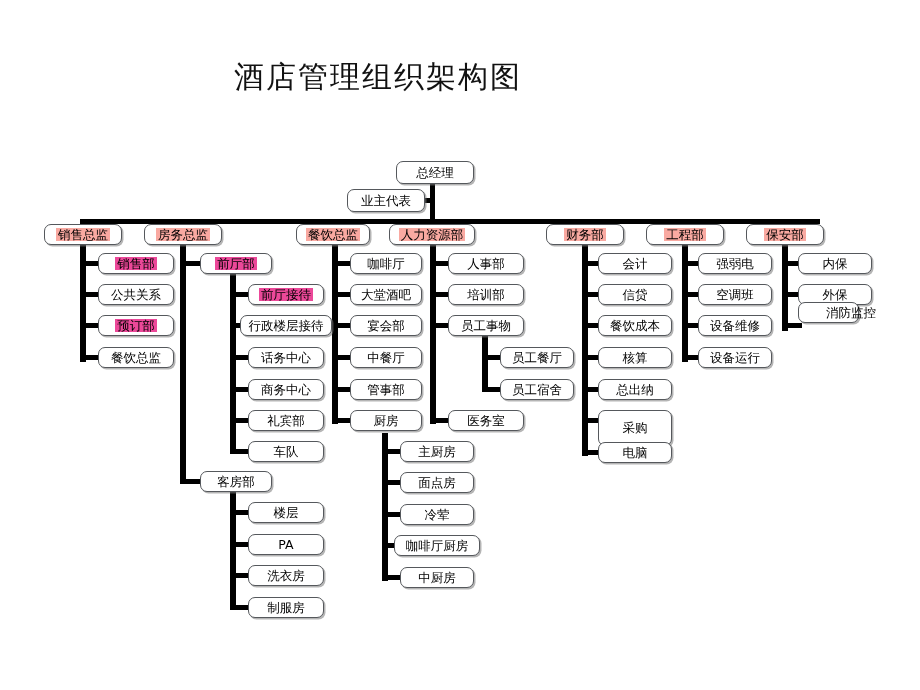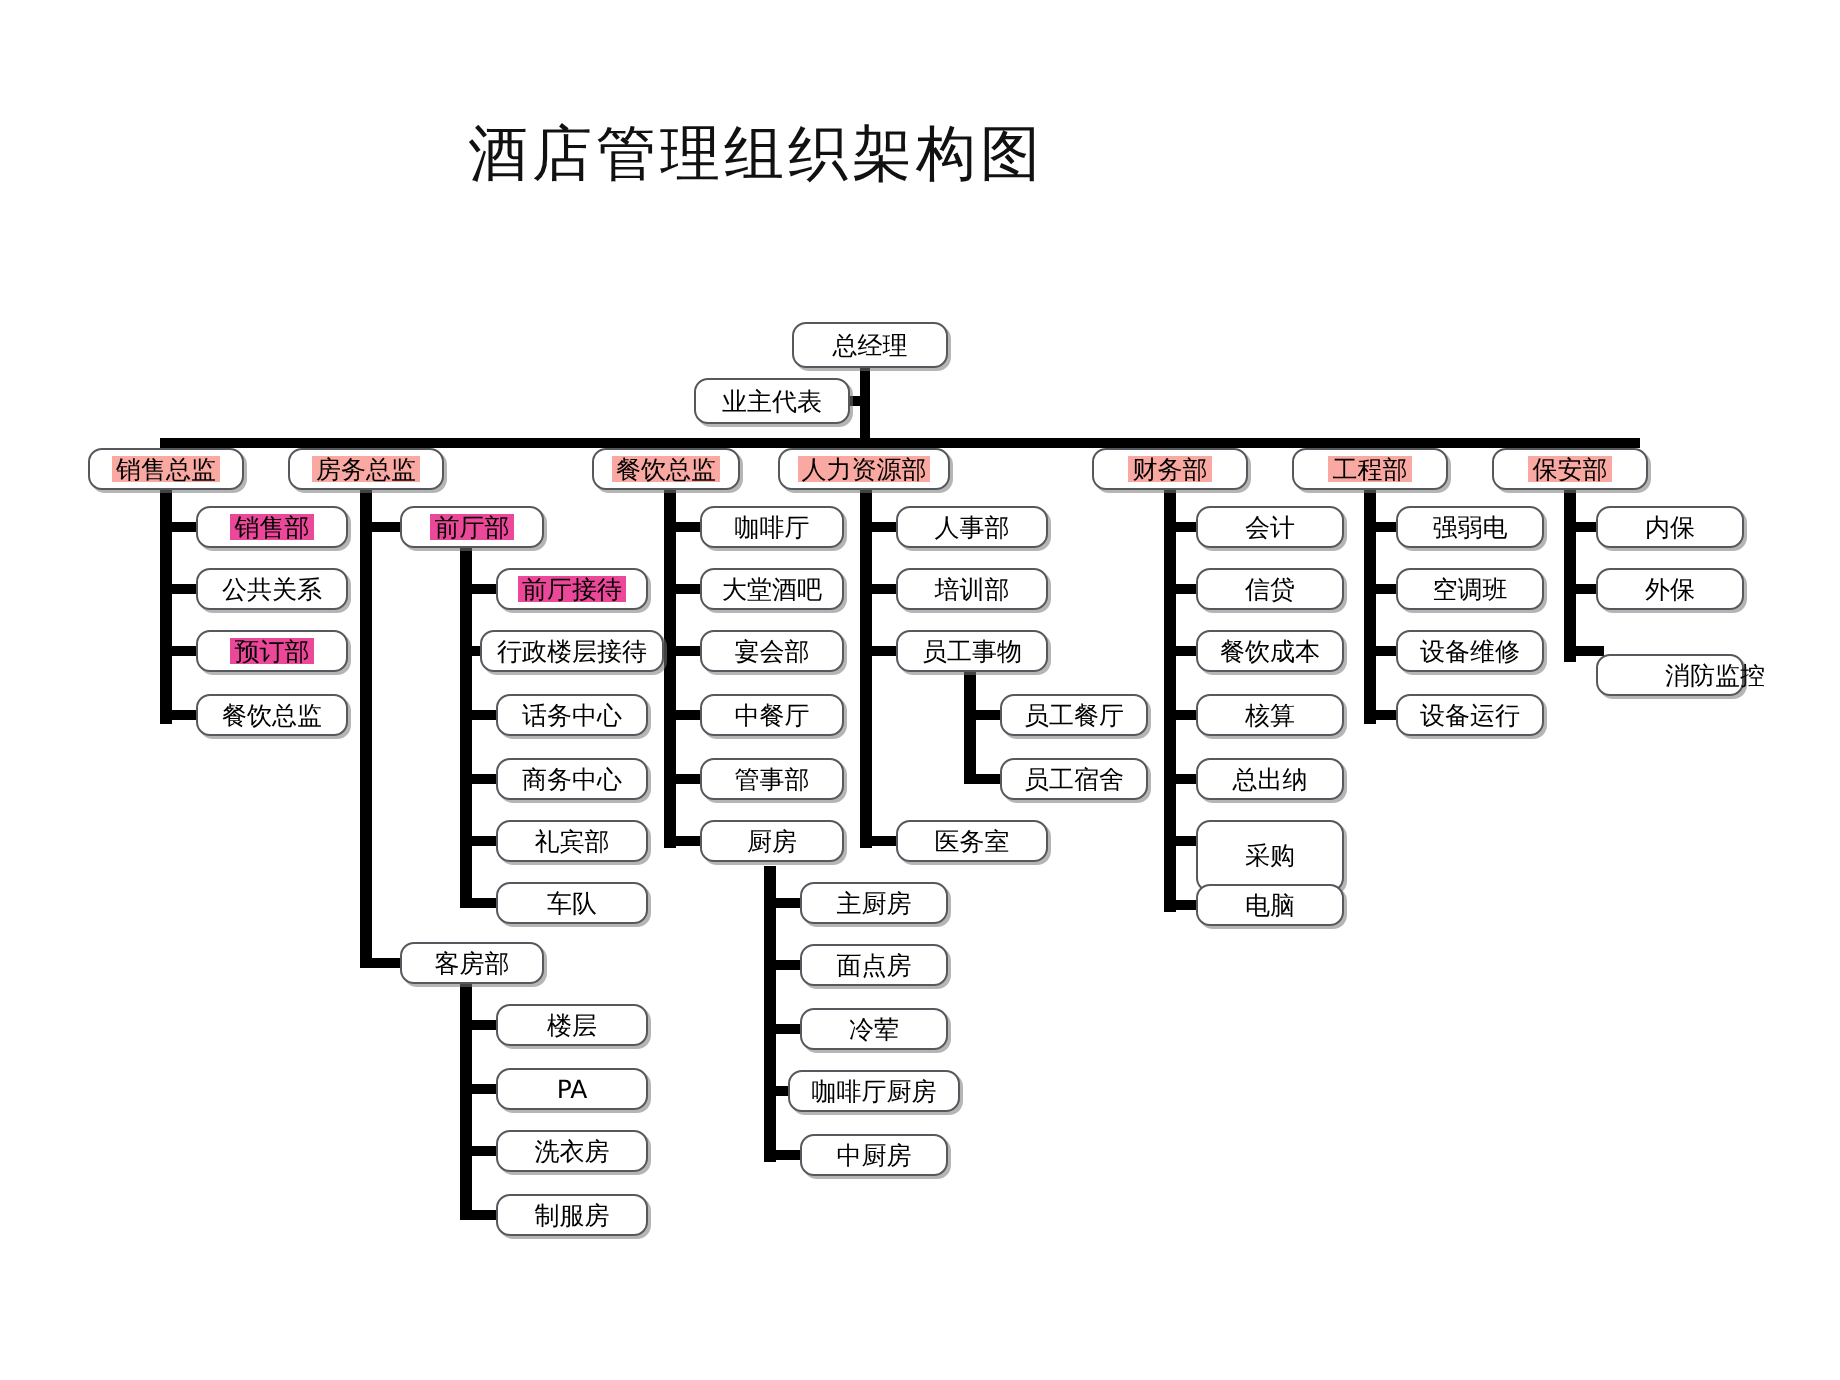--- a/index.html
+++ b/index.html
@@ -291,17 +291,17 @@
   <div class="node" style="left:698px;top:347px;width:74px;height:21px;">
     <span class="txt">设备运行</span>
   </div>
 
   <div class="node" style="left:798px;top:253px;width:74px;height:21px;">
     <span class="txt">内保</span>
   </div>
   <div class="node" style="left:798px;top:284px;width:74px;height:21px;">
     <span class="txt">外保</span>
   </div>
-  <div class="node" style="left:798px;top:327px;width:74px;height:21px;padding-left:45px;">
+  <div class="node" style="left:798px;top:302px;width:61px;height:21px;padding-left:45px;">
     <span class="txt">消防监控</span>
   </div>
 
 </div>
 
 </body></html>

